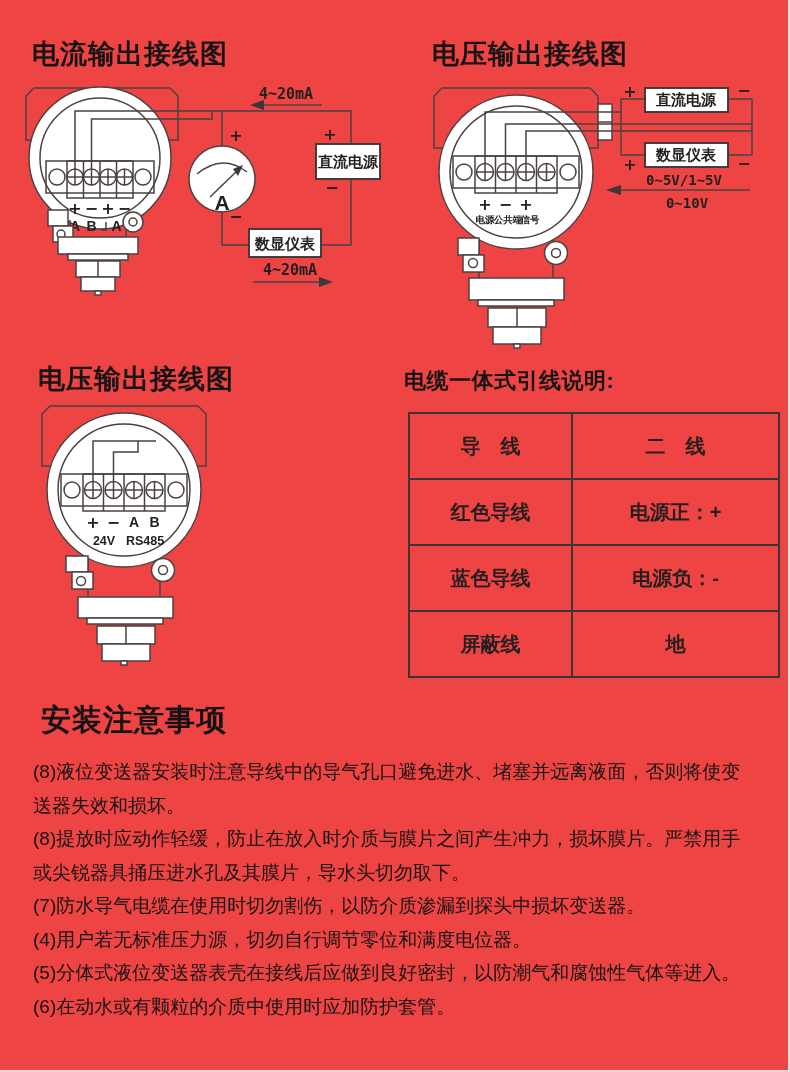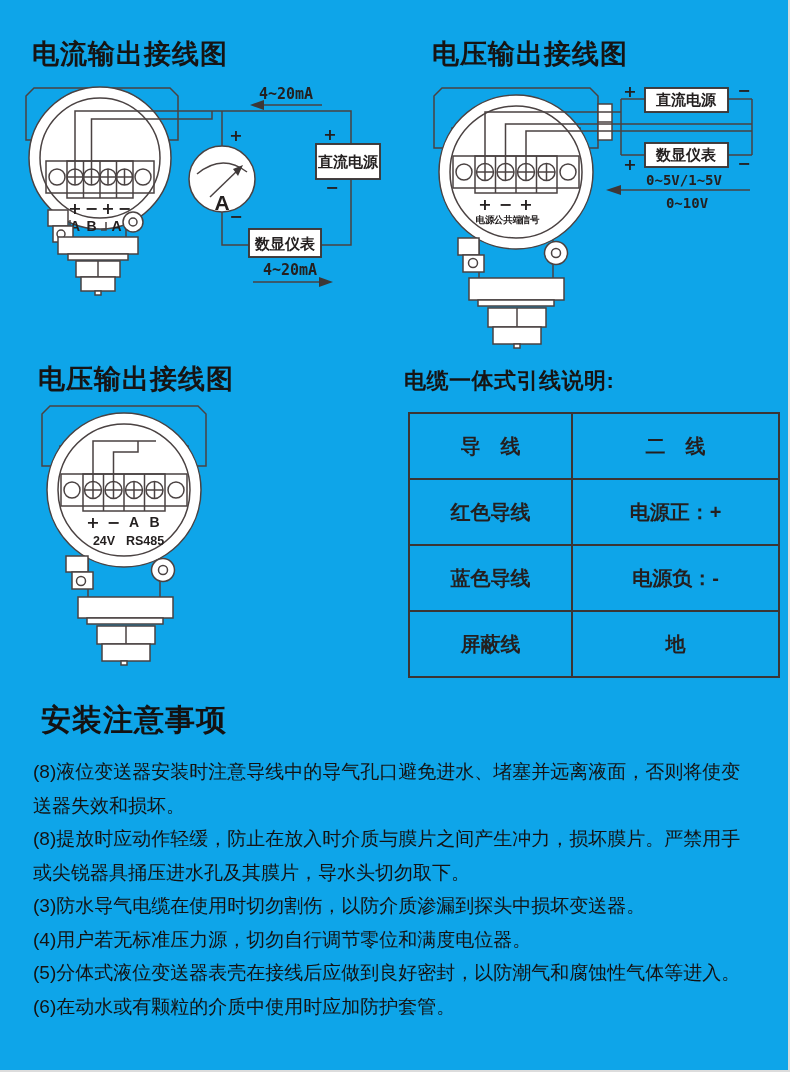--- a/index.html
+++ b/index.html
@@ -1,16 +1,16 @@
 <!DOCTYPE html>
 <html><head>
 <meta charset="utf-8">
 <style>
   html,body{margin:0;padding:0;background:#ffffff;}
-  .page{position:relative;width:790px;height:1072px;background:#0ea5e9;overflow:hidden;
+  .page{position:relative;width:790px;height:1072px;background:#ef4444;overflow:hidden;
         border-right:2px solid #dcdcdc;border-bottom:2px solid #dcdcdc;box-sizing:border-box;
         font-family:"Liberation Sans",sans-serif;color:#1d1b1b;}
   .dtitle{position:absolute;font-weight:bold;font-size:27px;letter-spacing:1px;color:#161414;white-space:nowrap;}
   .t-current{left:32px;top:36px;}
   .t-voltage{left:432px;top:36px;}
   .t-comm{left:38px;top:361px;}
   .t-cable{left:404px;top:366px;font-size:22px;letter-spacing:0.5px;}
   svg{position:absolute;overflow:visible;}
   .svg-current{left:0;top:75px;}
   .svg-voltage{left:400px;top:75px;}
@@ -275,19 +275,19 @@
         <td class="c1">屏蔽线</td>
         <td class="c2">地</td>
       </tr>
     </tbody>
   </table>
 
   <div class="notes">
     <h2>安装注意事项</h2>
     <p>(8)液位变送器安装时注意导线中的导气孔口避免进水、堵塞并远离液面，否则将使变送器失效和损坏。</p>
     <p>(8)提放时应动作轻缓，防止在放入时介质与膜片之间产生冲力，损坏膜片。严禁用手或尖锐器具捅压进水孔及其膜片，导水头切勿取下。</p>
-    <p>(3)防水导气电缆在使用时切勿割伤，以防介质渗漏到探头中损坏变送器。</p>
+    <p>(7)防水导气电缆在使用时切勿割伤，以防介质渗漏到探头中损坏变送器。</p>
     <p>(4)用户若无标准压力源，切勿自行调节零位和满度电位器。</p>
     <p>(5)分体式液位变送器表壳在接线后应做到良好密封，以防潮气和腐蚀性气体等进入。</p>
     <p>(6)在动水或有颗粒的介质中使用时应加防护套管。</p>
   </div>
 
 </div>
 
 </body></html>

